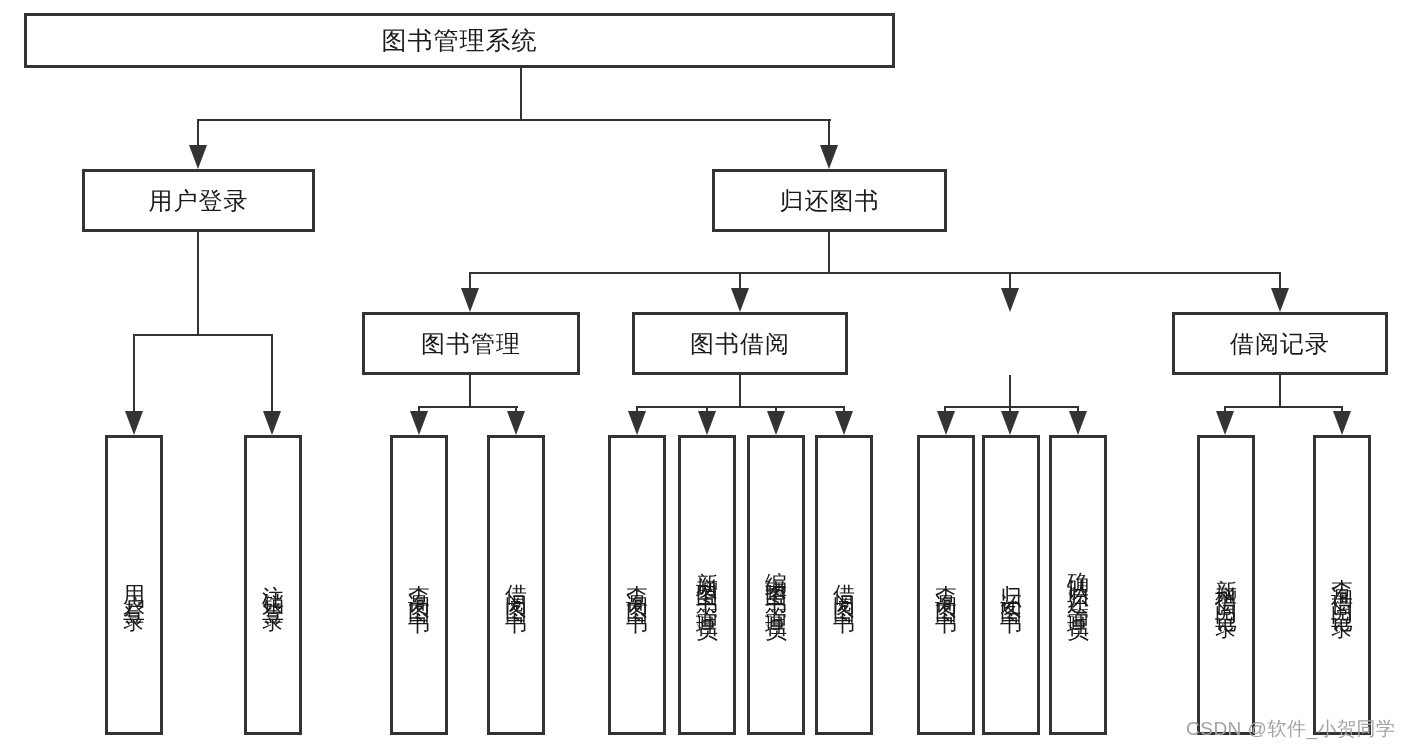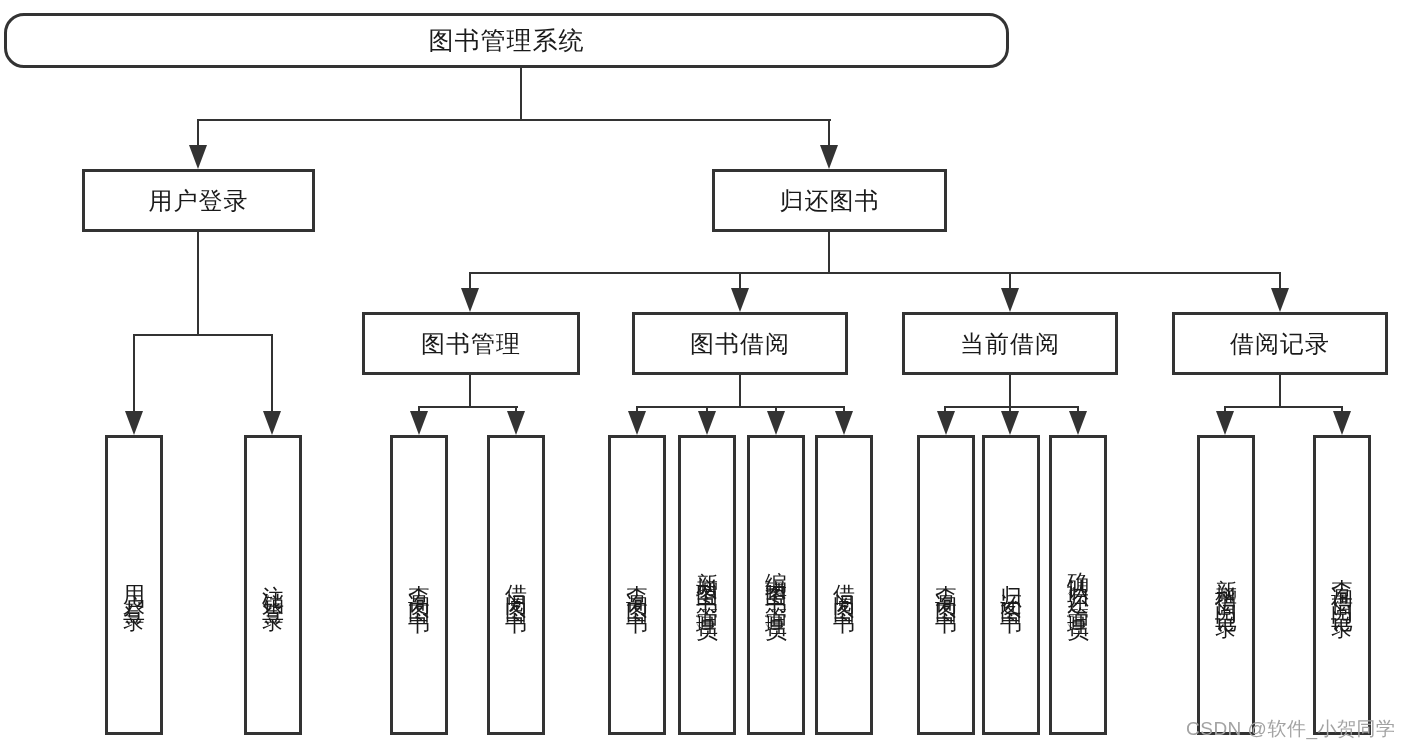--- a/index.html
+++ b/index.html
@@ -69,21 +69,21 @@
     color: #a3a3a3;
     letter-spacing: 0.5px;
     white-space: nowrap;
   }
 </style>
 </head>
 <body>
 
 <div class="stage">
 
-  <div class="box root" style="left:4px; top:13px; width:1005px; height:55px;border-radius:20px;">图书管理系统</div>
+  <div class="box root" style="left:24px; top:13px; width:871px; height:55px;">图书管理系统</div>
 
   <div class="line" style="left:520px; top:68px; width:2px; height:52px;"></div>
   <div class="line" style="left:197px; top:119px; width:634px; height:2px;"></div>
   <div class="line" style="left:197px; top:119px; width:2px; height:28px;"></div>
   <div class="line" style="left:828px; top:119px; width:2px; height:28px;"></div>
   <div class="arrow" style="left:189px; top:145px;"></div>
   <div class="arrow" style="left:820px; top:145px;"></div>
 
   <div class="box" style="left:82px; top:169px; width:233px; height:63px;">用户登录</div>
   <div class="box" style="left:712px; top:169px; width:235px; height:63px;">归还图书</div>
@@ -101,21 +101,20 @@
   <div class="line" style="left:739px; top:272px; width:2px; height:18px;"></div>
   <div class="line" style="left:1009px; top:272px; width:2px; height:18px;"></div>
   <div class="line" style="left:1279px; top:272px; width:2px; height:18px;"></div>
   <div class="arrow" style="left:461px; top:288px;"></div>
   <div class="arrow" style="left:731px; top:288px;"></div>
   <div class="arrow" style="left:1001px; top:288px;"></div>
   <div class="arrow" style="left:1271px; top:288px;"></div>
 
   <div class="box" style="left:362px; top:312px; width:218px; height:63px;">图书管理</div>
   <div class="box" style="left:632px; top:312px; width:216px; height:63px;">图书借阅</div>
-  <div class="box" style="left:902px; top:312px; width:216px; height:63px;">当前借阅</div>
   <div class="box" style="left:1172px; top:312px; width:216px; height:63px;">借阅记录</div>
 
   <div class="line" style="left:469px; top:375px; width:2px; height:32px;"></div>
   <div class="line" style="left:419px; top:406px; width:99px; height:2px;"></div>
   <div class="line" style="left:418px; top:406px; width:2px; height:8px;"></div>
   <div class="line" style="left:515px; top:406px; width:2px; height:8px;"></div>
   <div class="arrow" style="left:410px; top:411px;"></div>
   <div class="arrow" style="left:507px; top:411px;"></div>
 
   <div class="line" style="left:739px; top:375px; width:2px; height:32px;"></div>

